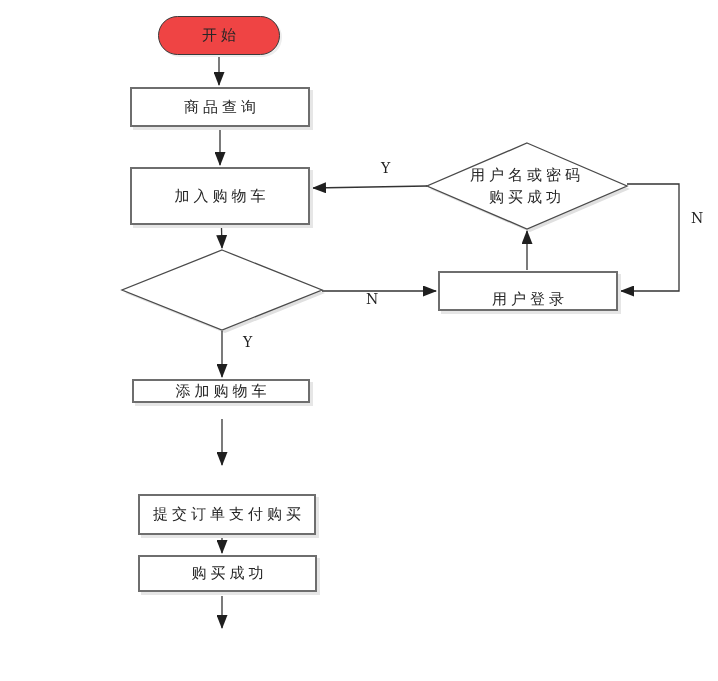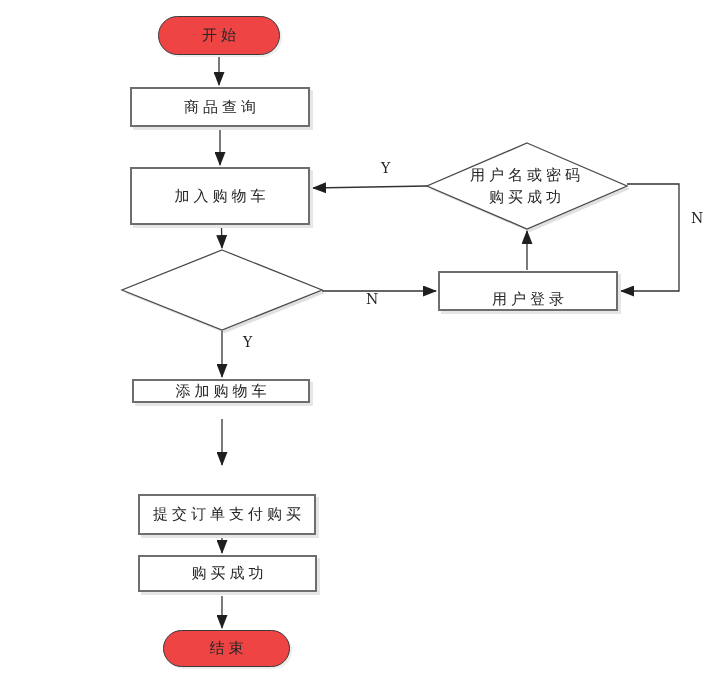--- a/index.html
+++ b/index.html
@@ -131,22 +131,19 @@
   </div>
 
   <div class="node shape-rect" style="left:138px; top:466px; width:178px; height:41px;margin-top:28px;">
     <span class="label">提交订单支付购买</span>
   </div>
 
   <div class="node shape-rect" style="left:138px; top:555px; width:179px; height:37px;">
     <span class="label">购买成功</span>
   </div>
 
-  <div class="node shape-terminator" style="left:163px; top:630px; width:127px; height:37px;">
-    <span class="label">结束</span>
-  </div>
 
   <div class="edge-label" style="left:243px; top:334px;">Y</div>
   <div class="edge-label" style="left:366px; top:291px;">N</div>
   <div class="edge-label" style="left:381px; top:160px;">Y</div>
   <div class="edge-label" style="left:691px; top:210px;">N</div>
 
 </div>
 
 </body></html>

